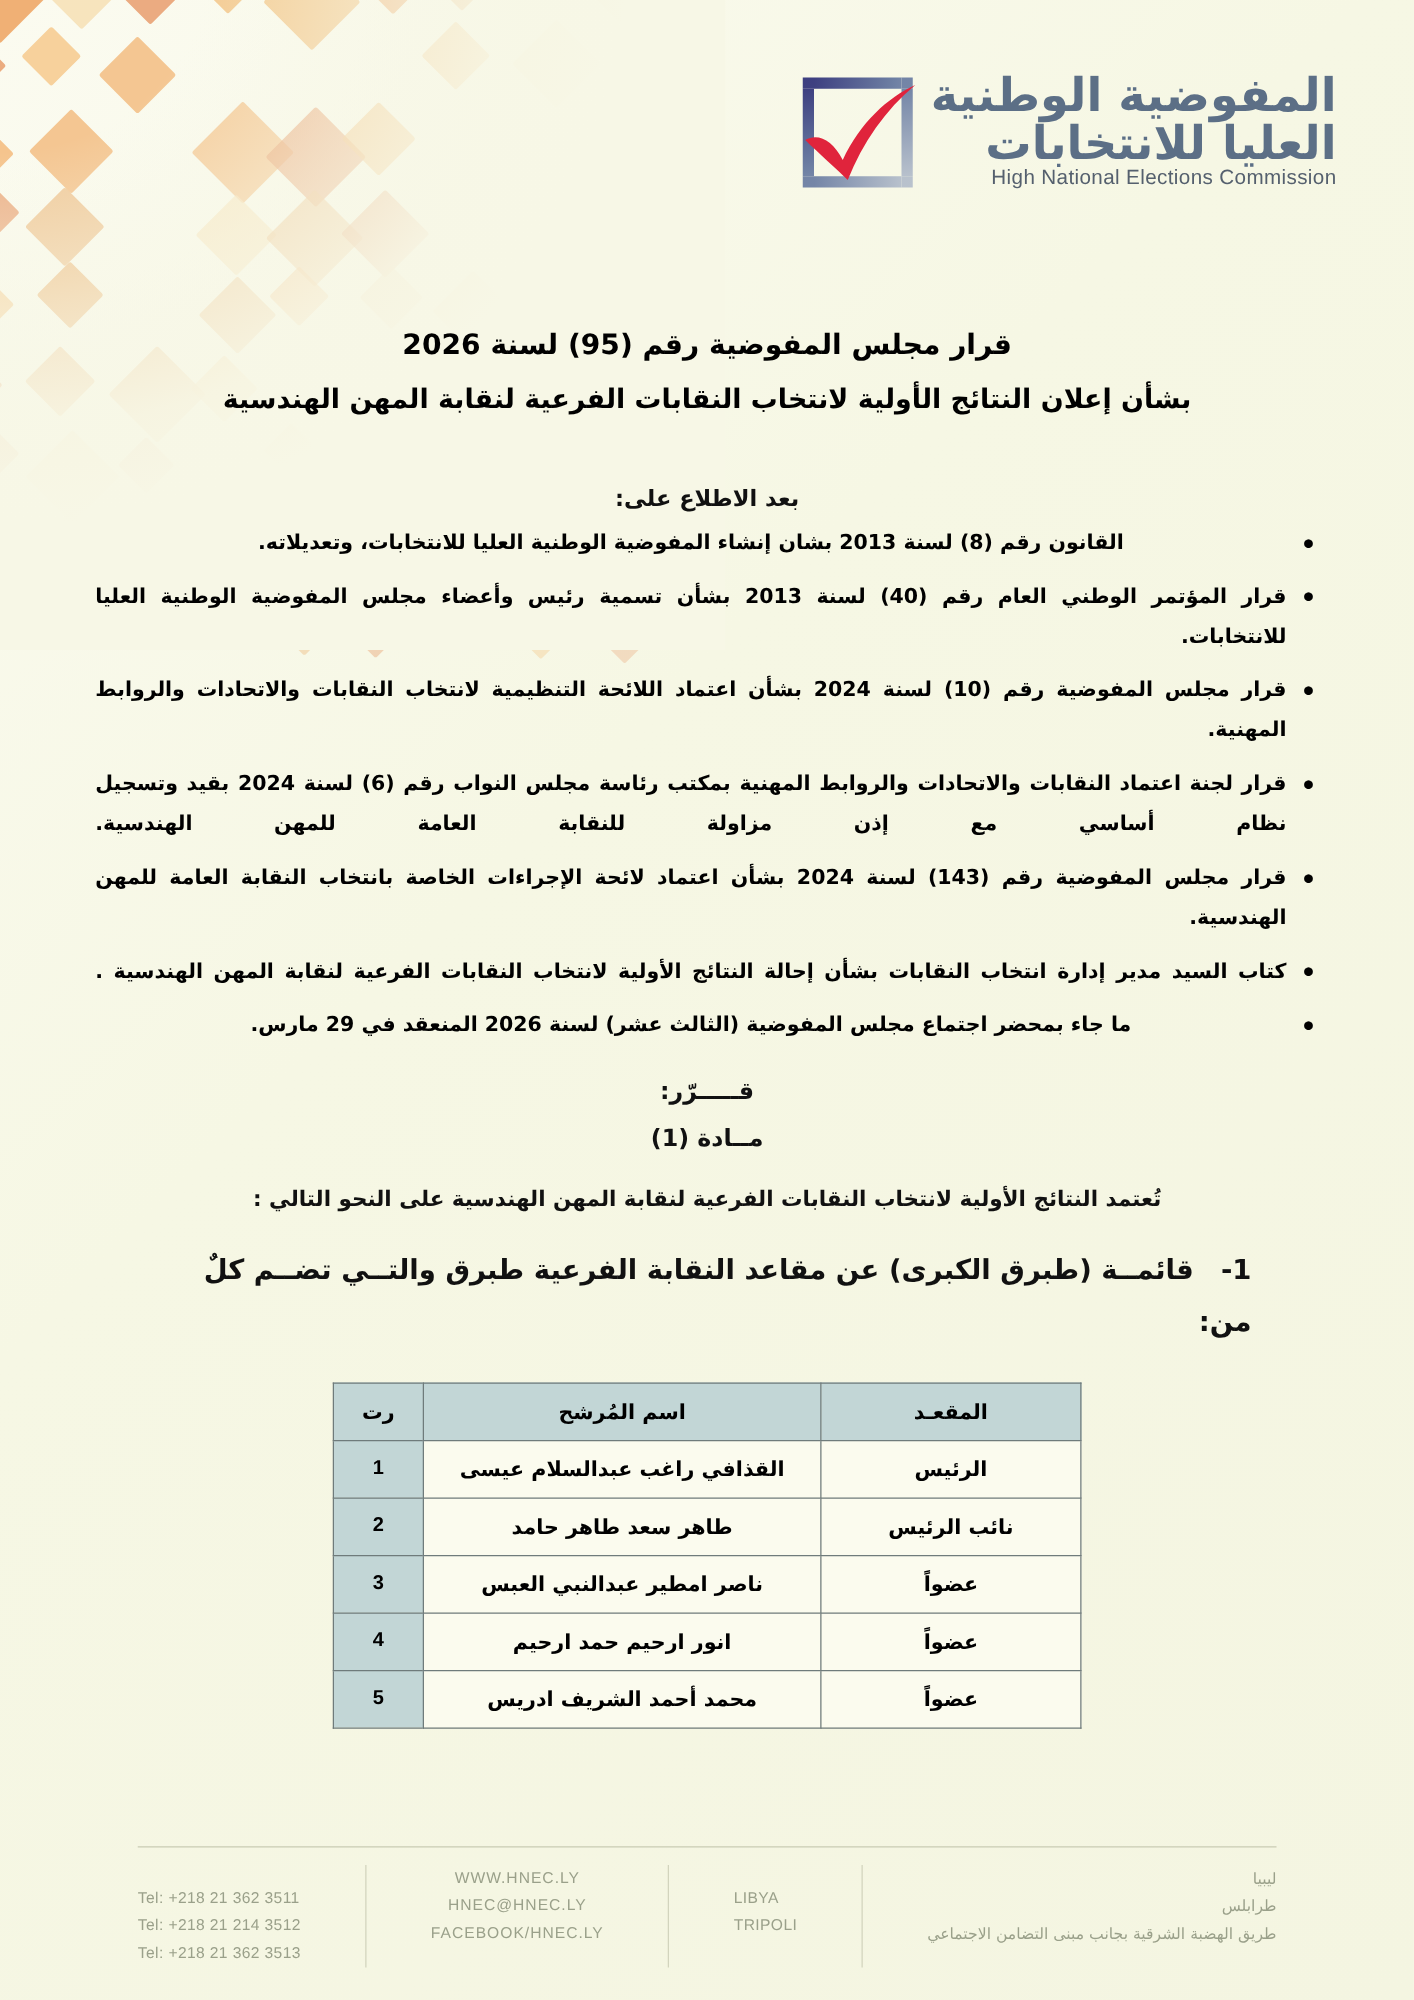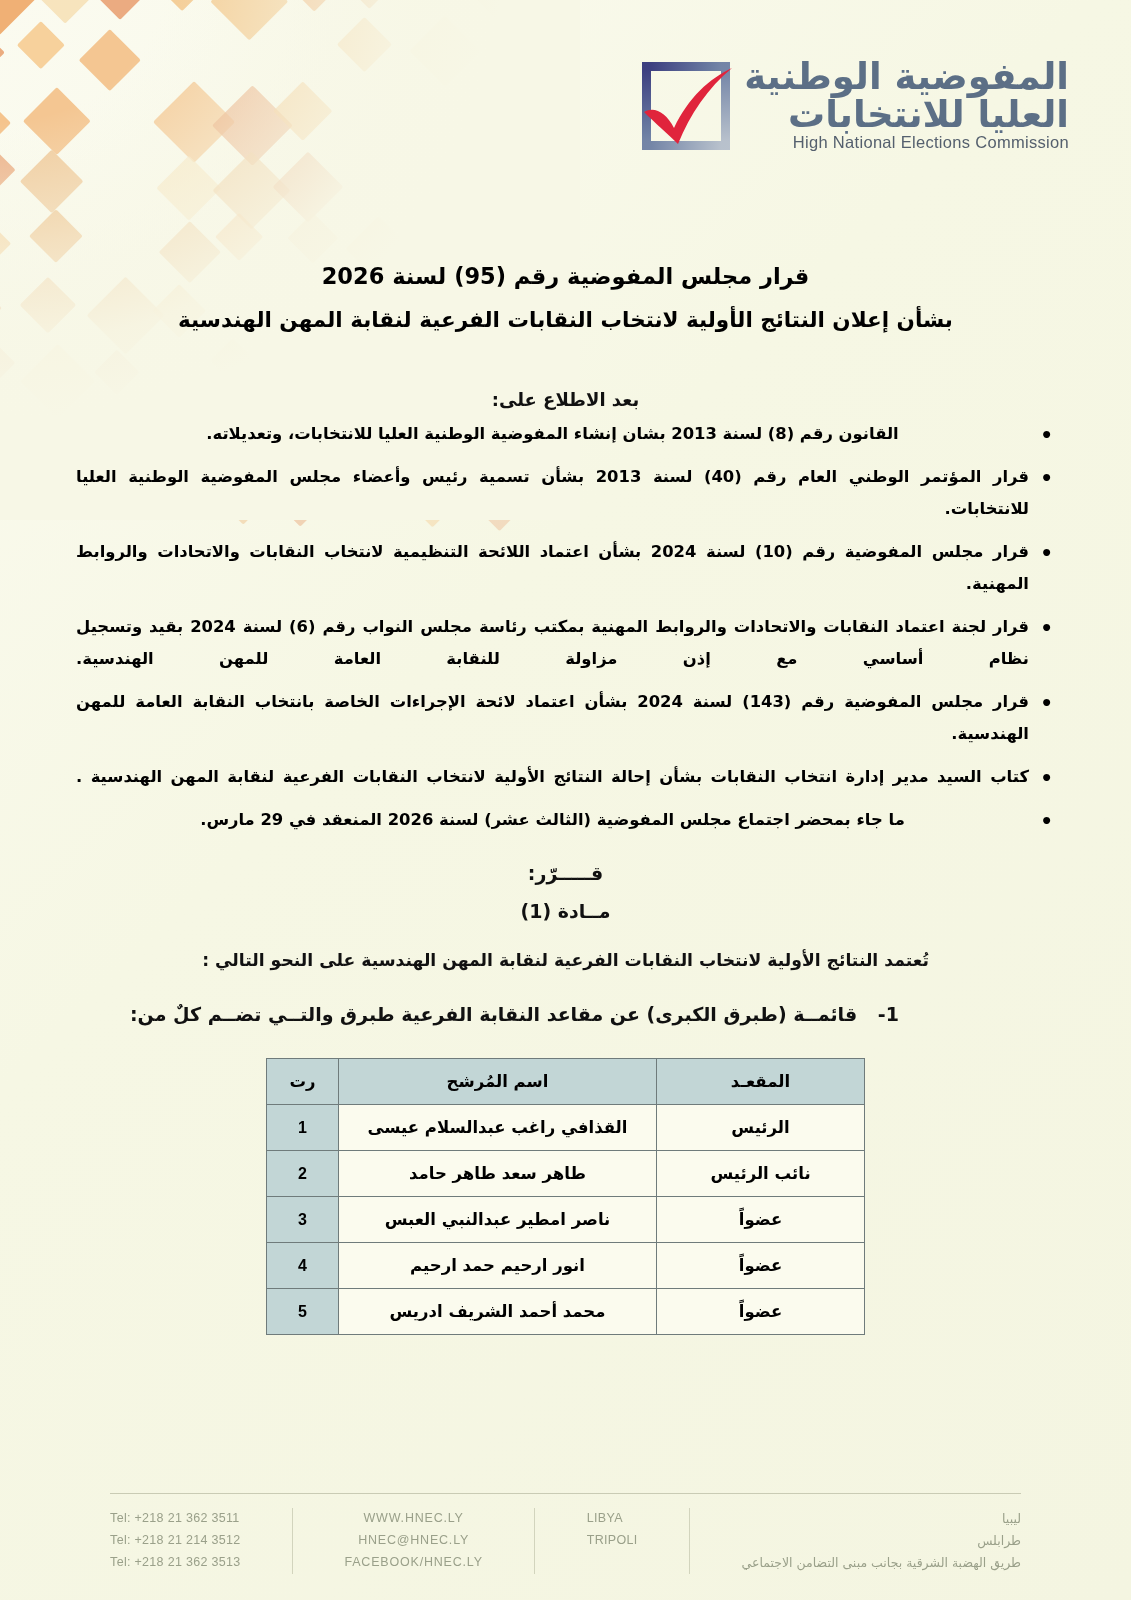--- a/index.html
+++ b/index.html
@@ -118,22 +118,22 @@
   }
   .madda{
     text-align:center;font-weight:700;font-size:19px;
     margin-top:16px;
   }
   .para1{
     text-align:center;font-size:17.2px;font-weight:600;
     margin-top:22px;line-height:1.9;
   }
   .item1{
-    font-size:19px;font-weight:700;margin-top:20px;
-    text-align:left;line-height:1.9;
+    font-size:22px;font-weight:700;margin-top:20px;
+    text-align:right;line-height:1.9;
     padding:0 60px;
   }
   .item1 .num{ margin-left:14px; }
 
   
   table.results{
     border-collapse:collapse;
     margin:26px auto 0 auto;
     width:598px;
     table-layout:fixed;
@@ -179,20 +179,21 @@
   .fcol{ font-size:12.5px;line-height:1.75;color:#9aa08a; }
   .fcol.addr{ text-align:right;font-family:"DejaVu Sans",sans-serif; }
   .fcol.addr .ar1{ letter-spacing:4px; }
   .fcol.latin{
     direction:ltr;text-align:center;letter-spacing:.8px;
     font-family:"Liberation Sans",sans-serif;
   }
   .fcol.tel{
     direction:ltr;text-align:left;letter-spacing:.3px;
     font-family:"Liberation Sans",sans-serif;
+    margin-top:16px;
   }
   .fsep{ width:1px;align-self:stretch;background:#d2d4bd;margin:0 4px; }
 </style>
 </head>
 <body>
 
 <div id="page">
 
   <div id="mosaic">
       <div class="dia" style="width: 53.205px; height: 53.205px; left: 13.1097px; top: 11.049px; background: rgb(239, 169, 106); opacity: 0.92;"></div>

